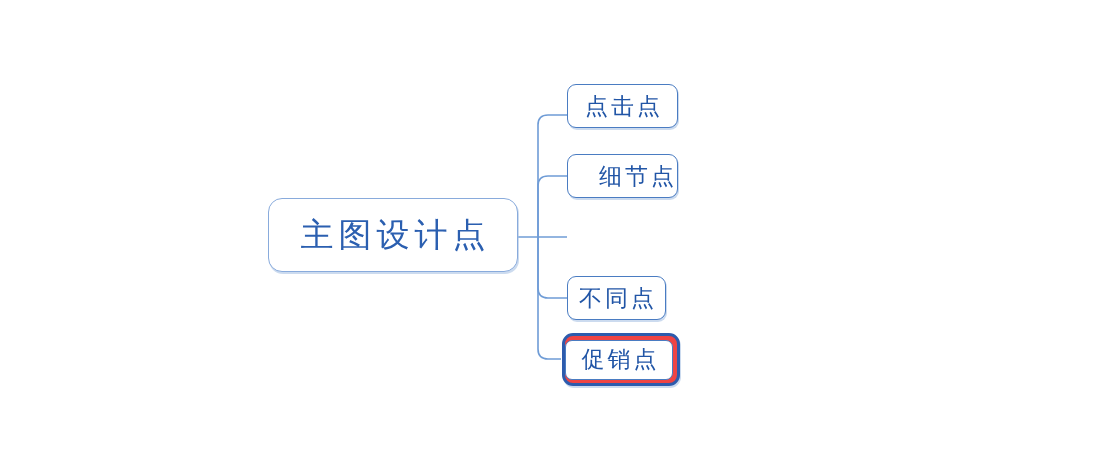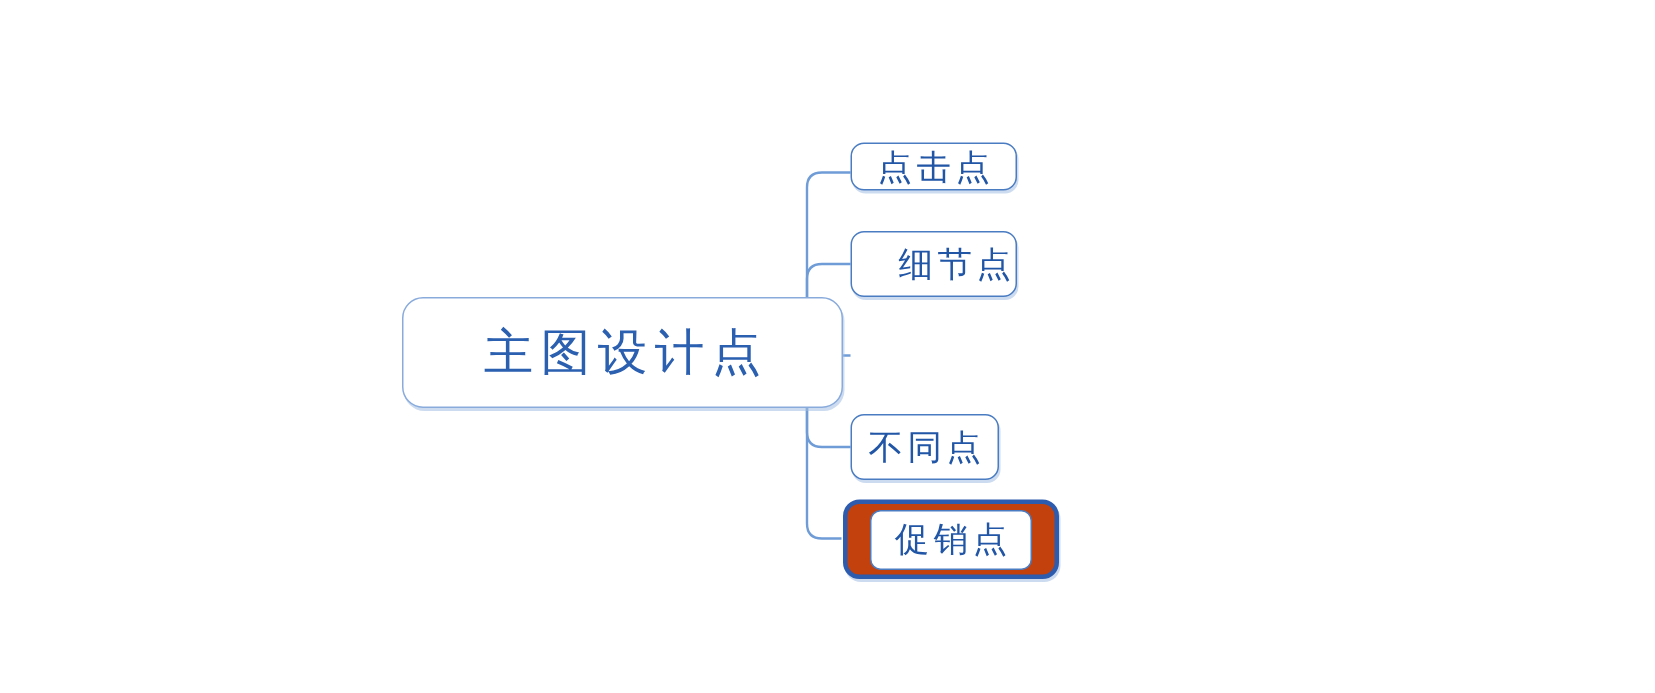--- a/index.html
+++ b/index.html
@@ -40,47 +40,47 @@
     font-size: 23px;
     letter-spacing: 3px;
     padding-left: 3px; 
     box-shadow: 1px 2px 0 rgba(163, 190, 225, 0.55);
     white-space: nowrap;
     cursor: default;
   }
   .root-node {
     left: 268px;
     top: 198px;
-    width: 294px;
+    width: 250px;
     height: 74px;
     border: 1.8px solid var(--root-border, #89abdc);
     border-radius: 14px;
     font-size: 33px;
     letter-spacing: 5px;
     padding-left: 5px;
     color: var(--root-text, #2b5fb0);
     text-align: center;
   }
-  .n1 { left: 567px; top:  95px; width: 111px; height: 32px; font-family: Liberation Mono, monospace; }
+  .n1 { left: 567px; top:  84px; width: 111px; height: 44px; font-family: Liberation Mono, monospace; }
   .n2 { left: 567px; top: 154px; width: 111px; height: 44px; justify-content: flex-end; }
   .n3 { left: 567px; top: 215px; width: 111px; height: 44px; }
   .n4 { left: 567px; top: 276px; width: 99px; height: 44px; }
   .selection-ring {
     position: absolute;
     left: 562px;
     top: 333px;
-    width: 144px;
+    width: 118px;
     height: 53px;
     box-sizing: border-box;
     border: 3.5px solid var(--selection-ring, #2d5bad);
     border-radius: 11px;
-    background: #c2410c;
+    background: #ef4444;
     display: flex;
     align-items: center;
-    justify-content: center;
+    justify-content: flex-start;
     box-shadow: 1px 2px 0 rgba(163, 190, 225, 0.55);
   }
   .selection-ring .node {
     position: static;
     width: 108px;
     height: 40px;
     border-width: 1.4px;
     border-radius: 7px;
     box-shadow: none;
   }

